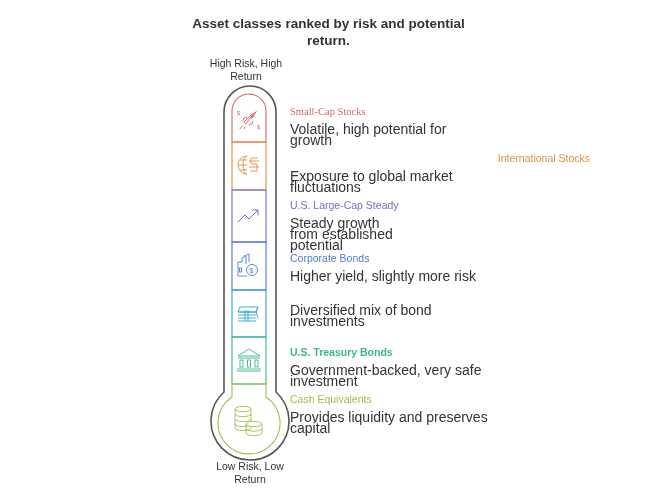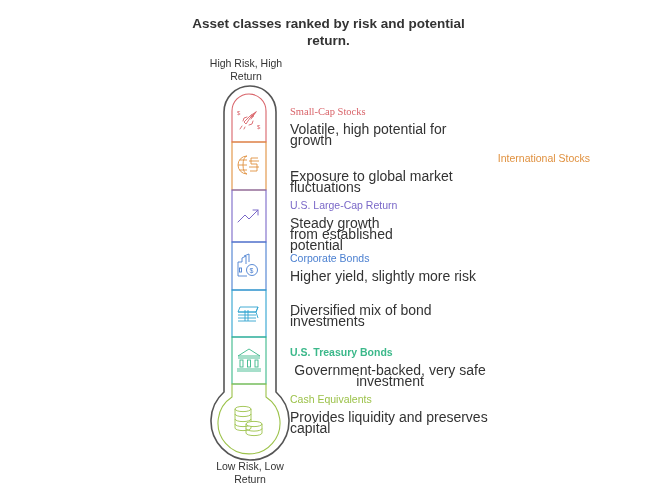--- a/index.html
+++ b/index.html
@@ -125,36 +125,36 @@
   <span class="item-title" style="color:#d9646a;font-family:Liberation Serif, serif;">Small-Cap Stocks</span>
   <span class="item-desc" style="width:200px;">Volatile, high potential for growth</span>
 </div>
 
 <div class="item" style="top:152px;">
   <span class="item-title" style="color:#e0913f;text-align:right;">International Stocks</span>
   <span class="item-desc" style="width:200px;">Exposure to global market fluctuations</span>
 </div>
 
 <div class="item" style="top:199px;">
-  <span class="item-title" style="color:#7a68c8;">U.S. Large-Cap Return</span>
+  <span class="item-title" style="color:#7a68c8;">U.S. Large-Cap Steady</span>
   <span class="item-desc" style="width:115px;">Steady growth from established potential</span>
 </div>
 
 <div class="item" style="top:252px;">
   <span class="item-title" style="color:#4a7fd0;">Corporate Bonds</span>
   <span class="item-desc" style="width:200px;">Higher yield, slightly more risk</span>
 </div>
 
 <div class="item" style="top:299px;">
   <span class="item-desc" style="width:200px;">Diversified mix of bond investments</span>
 </div>
 
 <div class="item" style="top:346px;">
   <span class="item-title" style="color:#3bb88a;font-weight:bold;">U.S. Treasury Bonds</span>
-  <span class="item-desc" style="width:200px;text-align:center;">Government-backed, very safe investment</span>
+  <span class="item-desc" style="width:200px;">Government-backed, very safe investment</span>
 </div>
 
 <div class="item" style="top:393px;">
   <span class="item-title" style="color:#9cc24a;">Cash Equivalents</span>
   <span class="item-desc" style="width:200px;">Provides liquidity and preserves capital</span>
 </div>
 
 <div class="end-label" style="left:195px; top:460px;">
   <span>Low Risk, Low</span>
   <span>Return</span>

